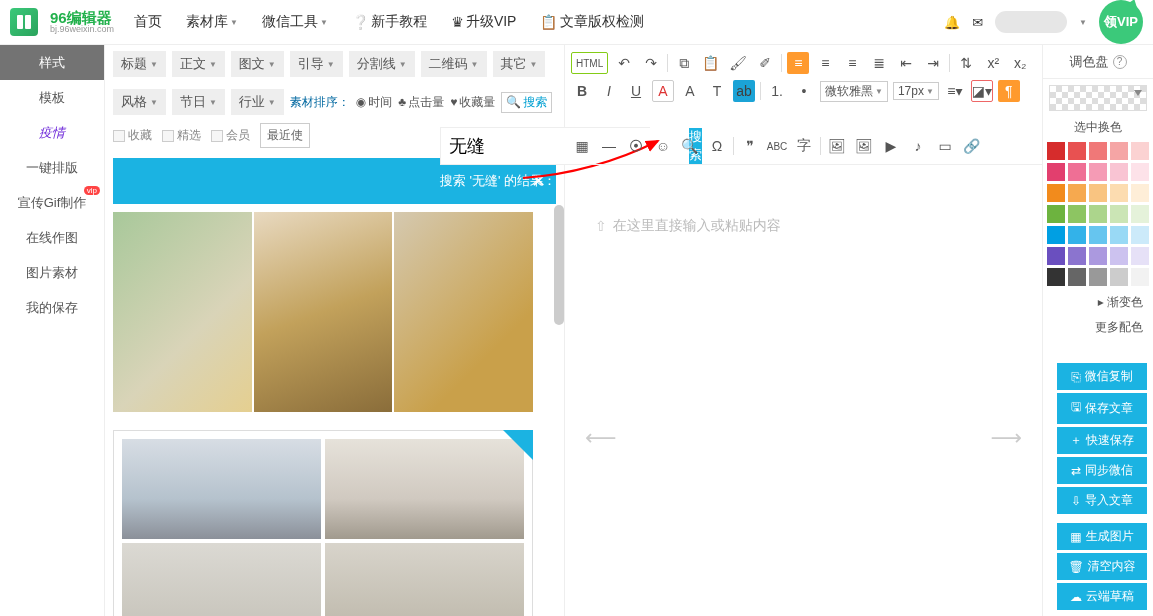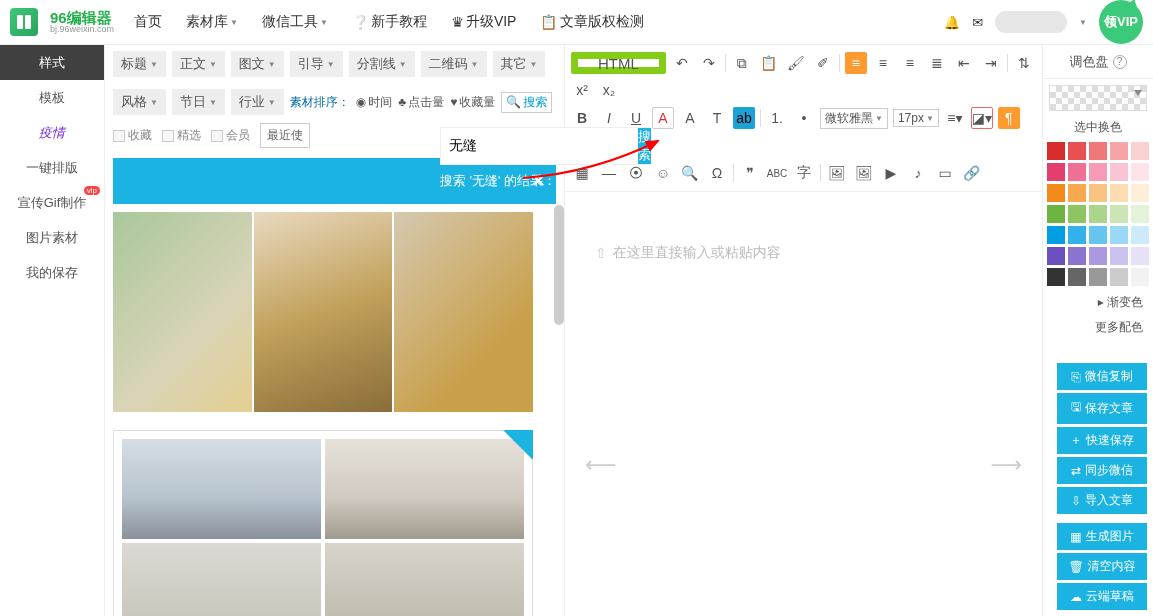--- a/index.html
+++ b/index.html
@@ -19,21 +19,21 @@
 .user-box { width: 72px; height: 22px; background: #e6e6e6; border-radius: 11px; }
 .vip-badge { width: 44px; height: 44px; border-radius: 50%; background: #3bc97a; color: #fff; display: flex; align-items: center; justify-content: center; font-weight: bold; font-size: 13px; position:relative; }
 .vip-badge::before{content:"";position:absolute;top:-1px;right:4px;width:0;height:0;border-left:6px solid transparent;border-right:6px solid transparent;border-bottom:8px solid #3bc97a;transform:rotate(20deg);}
 
 
 .main { display: flex; height: calc(100% - 45px); }
 
 
 .sidebar { width: 105px; border-right: 1px solid #eee; display: flex; flex-direction: column; }
 .side-item { height: 35px; display: flex; align-items: center; justify-content: center; cursor: pointer; color:#555; position: relative; }
-.side-item.active { background: #404040; color: #fff; }
+.side-item.active { background: #737373; color: #fff; }
 .side-item.red { color: #6d28d9; font-style: italic; }
 .vip-tag { position: absolute; right: 4px; top: 1px; background: #ff4444; color: #fff; font-size: 8px; border-radius: 6px; padding: 0 3px; }
 
 
 .middle { width: 460px; border-right: 1px solid #eee; display: flex; flex-direction: column; position: relative; }
 .row { display: flex; align-items: center; gap: 6px; padding: 6px 8px; flex-wrap: wrap; }
 .drop-btn { background: #eee; border: none; padding: 4px 8px; cursor: pointer; font-size: 13px; display: flex; align-items: center; gap: 3px; color:#555;}
 .sort-lbl { font-size: 12px; color: #0369a1; }
 .sort-opt { font-size: 12px; display: flex; align-items: center; gap: 2px; cursor: pointer; color:#555;}
 .sort-opt.sel { color: #00a0d2; }
@@ -55,30 +55,30 @@
 .collage2 .corner { position: absolute; right: -1px; top: -1px; width: 0; height: 0; border-left: 30px solid transparent; border-top: 30px solid #1bb3e2; }
 .d1 { height: 100px; background: linear-gradient(180deg,#d7dde4 0%,#b5c2cd 60%,#8b9099 100%); }
 .d2 { height: 100px; background: linear-gradient(180deg,#e6e2da 0%,#d0c9c0 60%,#a19a8e 100%); }
 .d3 { height: 80px; background: linear-gradient(180deg,#dbd9d3 0%,#c8c5bc 100%); }
 .d4 { height: 80px; background: linear-gradient(180deg,#d8d4cb 0%,#c0bbae 100%); }
 
 .mid-scroll { position: absolute; right: 0; top: 160px; width: 10px; height: 120px; background: #ccc; border-radius: 5px; }
 
 
 .popup { position: absolute; left: 335px; top: 82px; width: 210px; height: 38px; background: #fff; border: 1px solid #eee; display: flex; box-shadow:0 0 0 #000;}
-.popup input { flex: 1; border: none; padding: 0 8px; outline: none; font-size:14px;}
+.popup input { flex: 1; border: none; padding: 0 8px; outline: none; font-size:18px;}
 .popup button { width: 50px; background: #1bb3e2; color: #fff; border: none; cursor: pointer; font-size:13px;}
 
 
 .editor { flex: 1; border-right: 1px solid #eee; display: flex; flex-direction: column; position:relative;}
 .toolbar { border-bottom: 1px solid #eee; padding: 4px 6px; }
 .tb-row { display: flex; align-items: center; gap: 5px; padding: 3px 0; flex-wrap: wrap; }
 .tb-btn { width: 22px; height: 22px; display: flex; align-items: center; justify-content: center; cursor: pointer; color: #555; font-size: 14px; border-radius:2px;}
 .tb-btn.hl { background: #ff9a2e; color: #fff; }
-.tb-btn.html { width: auto; padding: 0 20px; font-size: 15px; border:7px solid #84cc16;}
+.tb-btn.html { width: auto; padding: 0 4px; font-size: 10px; border:1px solid #84cc16;}
 .sel { border: 1px solid #ccc; padding: 1px 4px; font-size: 12px; display: flex; align-items: center; gap: 2px; cursor: pointer; color:#555;}
 .sep { width: 1px; height: 18px; background: #ddd; }
 
 .ed-body { flex: 1; position: relative; padding: 20px; }
 .placeholder { position: absolute; top: 52px; left: 30px; color: #bbb; font-size: 14px; display: flex; align-items: center; gap: 6px; }
 .hints { position: absolute; top: 260px; left: 0; right: 0; display: flex; justify-content: space-between; padding: 0 20px; color: #bbb; }
 .hint { display: flex; align-items: center; gap: 6px; font-size: 13px;}
 .hint-txt { text-align: center; line-height: 1.6; }
 .arrow-ico { font-size: 22px; color:#ccc;}
 
@@ -161,20 +161,23 @@
       </div>
     <div class="side-item red">
         <span>疫情</span>
       </div>
     <div class="side-item">
         <span>一键排版</span>
       </div>
     <div class="side-item">
         <span>宣传Gif制作</span>
         <span class="vip-tag">vip</span>
+      </div>
+    <div class="side-item">
+        <span>在线作图</span>
       </div>
     <div class="side-item">
         <span>图片素材</span>
       </div>
     <div class="side-item">
         <span>我的保存</span>
       </div>
   </div>
 
   <div class="middle">
@@ -311,21 +314,21 @@
           </span>
         <span class="tb-btn">
             <i>I</i>
           </span>
         <span class="tb-btn">
             <u>U</u>
           </span>
         <span class="tb-btn" style="color:#d33;border:1px solid #ccc;">A</span>
         <span class="tb-btn">A</span>
         <span class="tb-btn">T</span>
-        <span class="tb-btn" style="background:#1ba3d6;color:#000000;">ab</span>
+        <span class="tb-btn" style="background:#1ba3d6;color:#404040;">ab</span>
         <span class="sep"></span>
         <span class="tb-btn">1.</span>
         <span class="tb-btn">•</span>
         <span class="sel">
             <span>微软雅黑</span>
             <span class="caret">▼</span>
           </span>
         <span class="sel">
             <span>17px</span>
             <span class="caret">▼</span>

